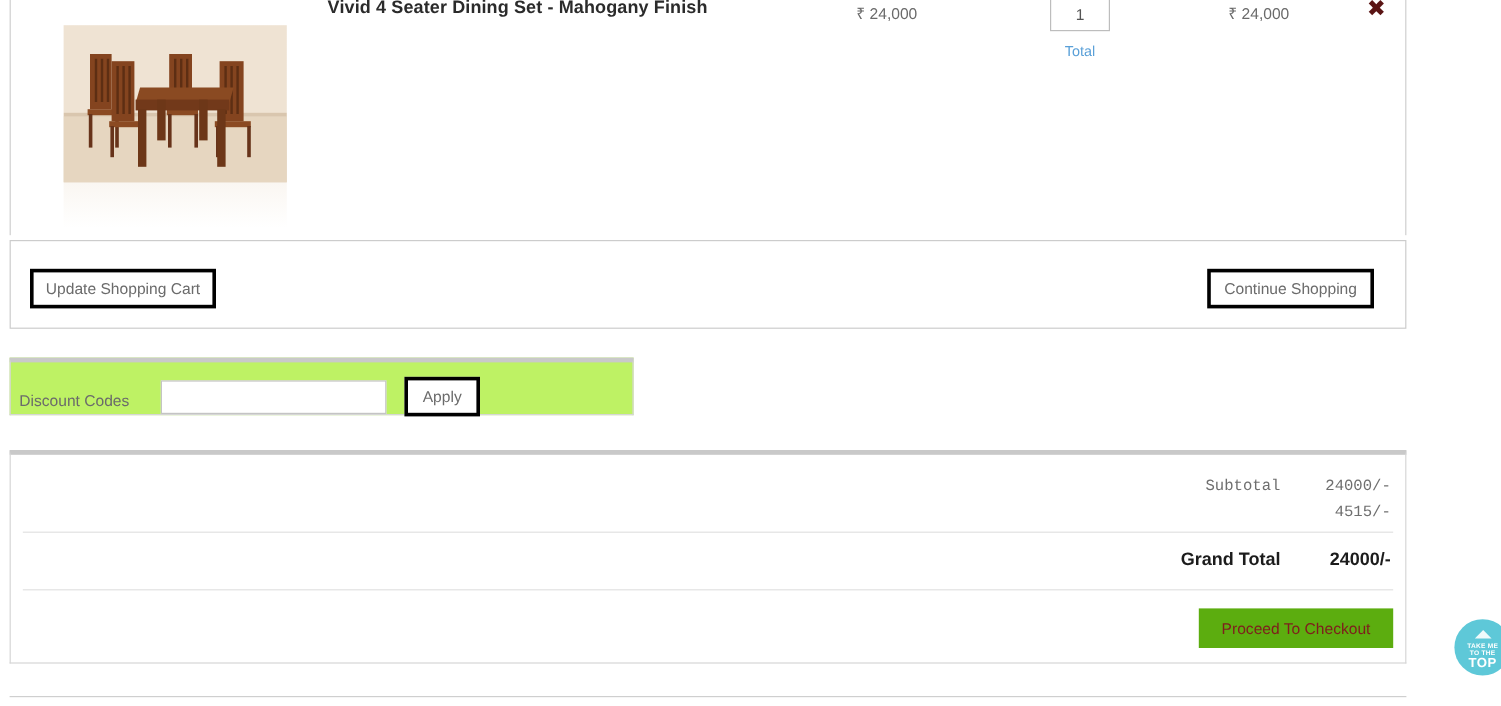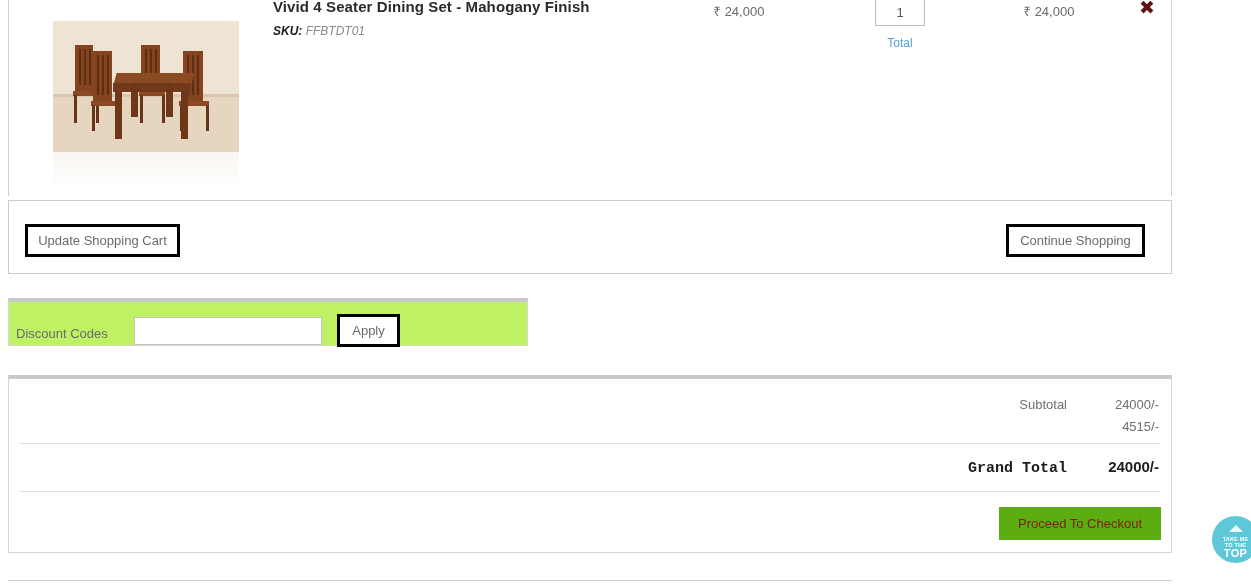--- a/index.html
+++ b/index.html
@@ -283,20 +283,21 @@
     border: 1px solid #d6d6d6;
     border-top: 4px solid #c9c9c9;
     box-sizing: border-box;
     background: #ffffff;
   }
   .totals-rows {
     position: absolute;
     right: 12px;
     top: 15px;
     width: 300px;
+    font-family: Liberation Mono, monospace;
   }
   .total-line {
     display: flex;
     justify-content: flex-end;
     align-items: baseline;
     font-size: 13px;
     color: #6f6f6f;
     line-height: 22px;
   }
   .total-line .lbl { width: 160px; text-align: right; }
@@ -317,21 +318,21 @@
     right: 12px;
     top: 79px;
     width: 300px;
     display: flex;
     justify-content: flex-end;
     align-items: baseline;
     font-size: 15px;
     font-weight: bold;
     color: #1c1c1c;
   }
-  .grand-line .lbl { width: 160px; text-align: right; font-family: Liberation Mono, monospace; }
+  .grand-line .lbl { width: 160px; text-align: right; }
   .grand-line .val { width: 92px; text-align: right; }
 
   .btn-checkout {
     position: absolute;
     right: 10px;
     top: 128px;
     width: 162px;
     height: 33px;
     background: #5cad0f;
     border: none;
@@ -458,21 +459,20 @@
           <div class="tbl-leg" style="left:62px; top:70px;"></div>
           <div class="tbl-leg" style="left:128px; top:70px;"></div>
           <div class="tbl-leg" style="left:78px; top:62px; height:34px;"></div>
           <div class="tbl-leg" style="left:113px; top:62px; height:34px;"></div>
         </div>
         <div class="photo-reflection"></div>
       </div>
 
       <div class="product-info">
         <div class="product-name">Vivid 4 Seater Dining Set - Mahogany Finish</div>
-        <div class="product-sku"><span class="sku-label">SKU:</span> <span>FFBTDT01</span></div>
       </div>
 
       <div class="cell-price unit">₹ 24,000</div>
 
       <div class="qty-cell">
         <input class="qty-input" type="text" value="1" style="">
         <a class="qty-edit" href="#">Total</a>
       </div>
 
       <div class="cell-price subtotal">₹ 24,000</div>

